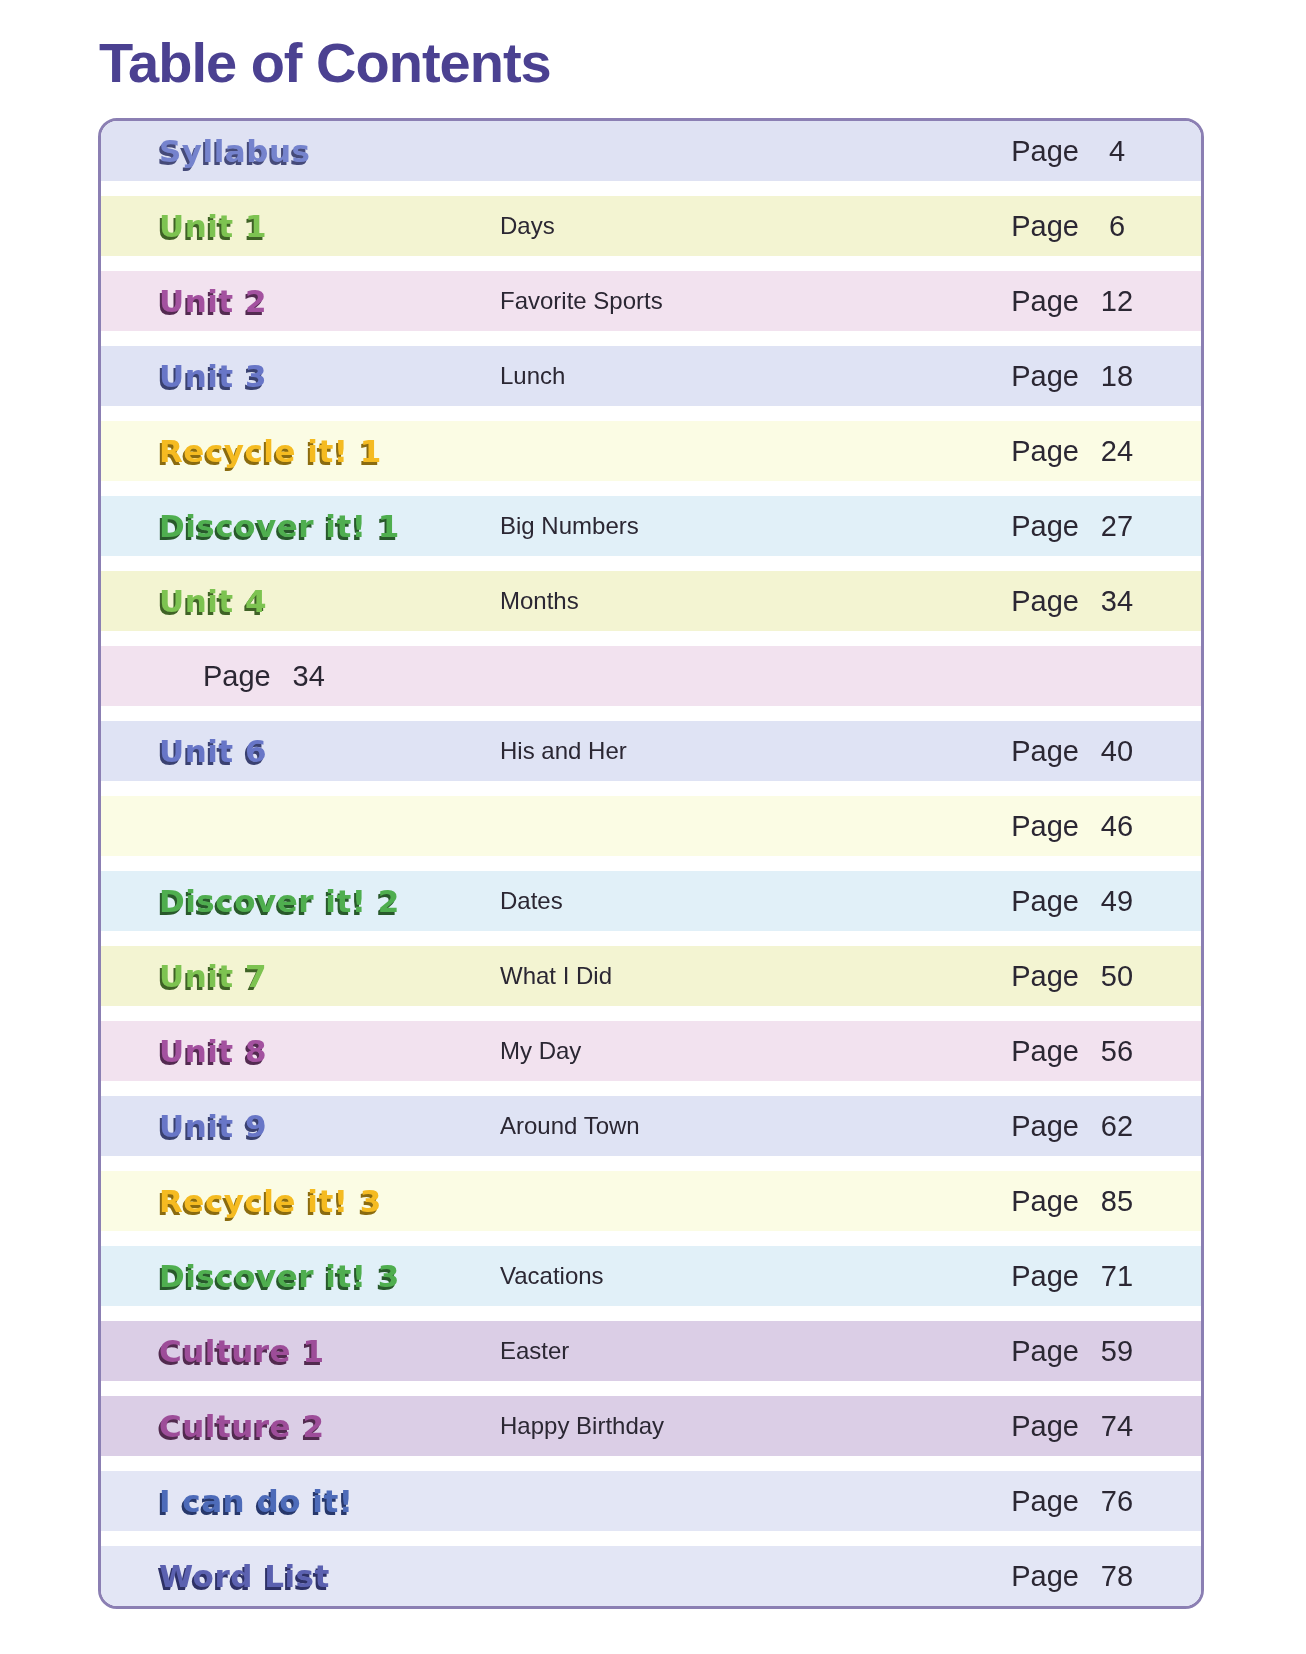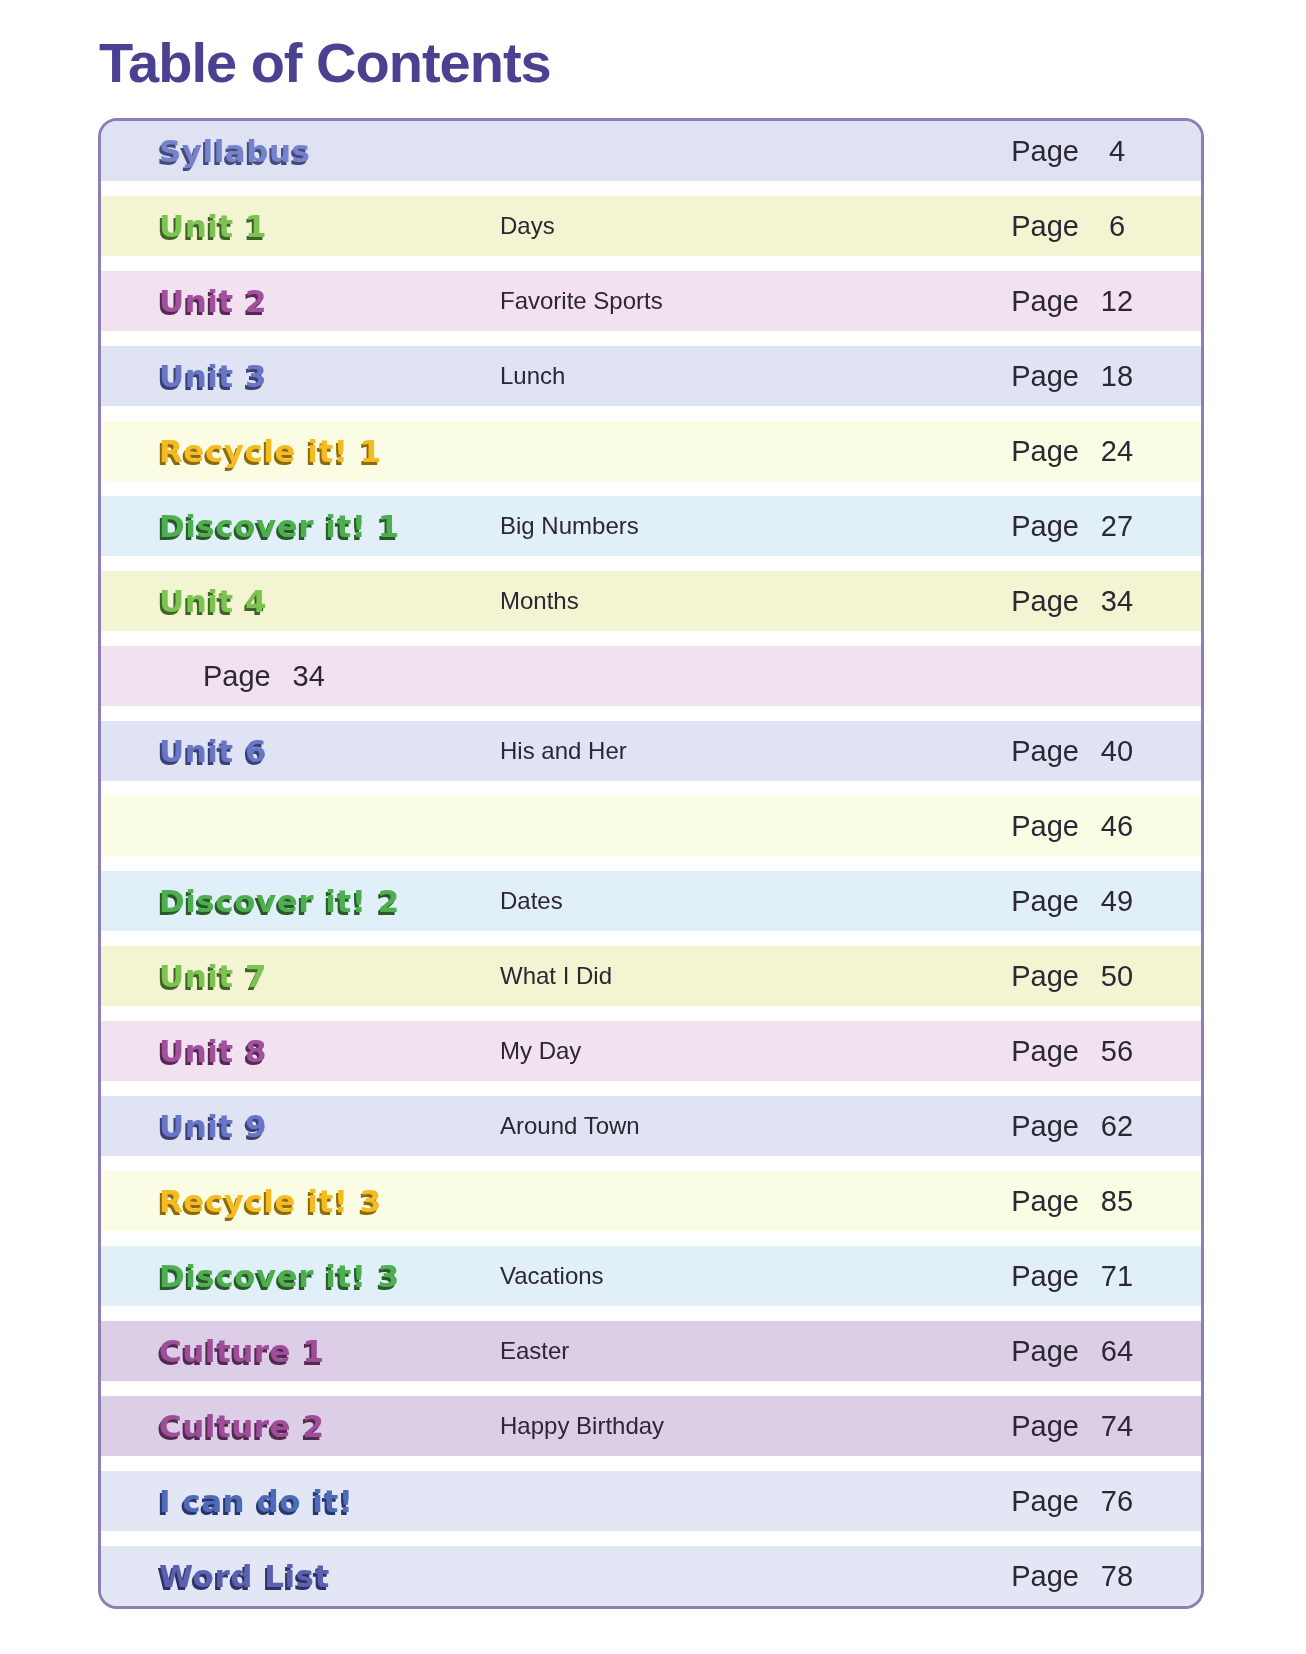--- a/index.html
+++ b/index.html
@@ -221,21 +221,21 @@
       <span class="toc-page">
         <span class="page-word">Page</span>
         <span class="page-num">71</span>
       </span>
     </div>
       <div class="toc-row" style="--row-bg: #dbcee6; --label-color: #9d4d99; --label-shadow: #512a4e;">
       <span class="toc-label">Culture 1</span>
       <span class="toc-topic">Easter</span>
       <span class="toc-page">
         <span class="page-word">Page</span>
-        <span class="page-num">64</span>
+        <span class="page-num">59</span>
       </span>
     </div>
       <div class="toc-row" style="--row-bg: #dbcee6; --label-color: #9d4d99; --label-shadow: #512a4e;">
       <span class="toc-label">Culture 2</span>
       <span class="toc-topic">Happy Birthday</span>
       <span class="toc-page">
         <span class="page-word">Page</span>
         <span class="page-num">74</span>
       </span>
     </div>

